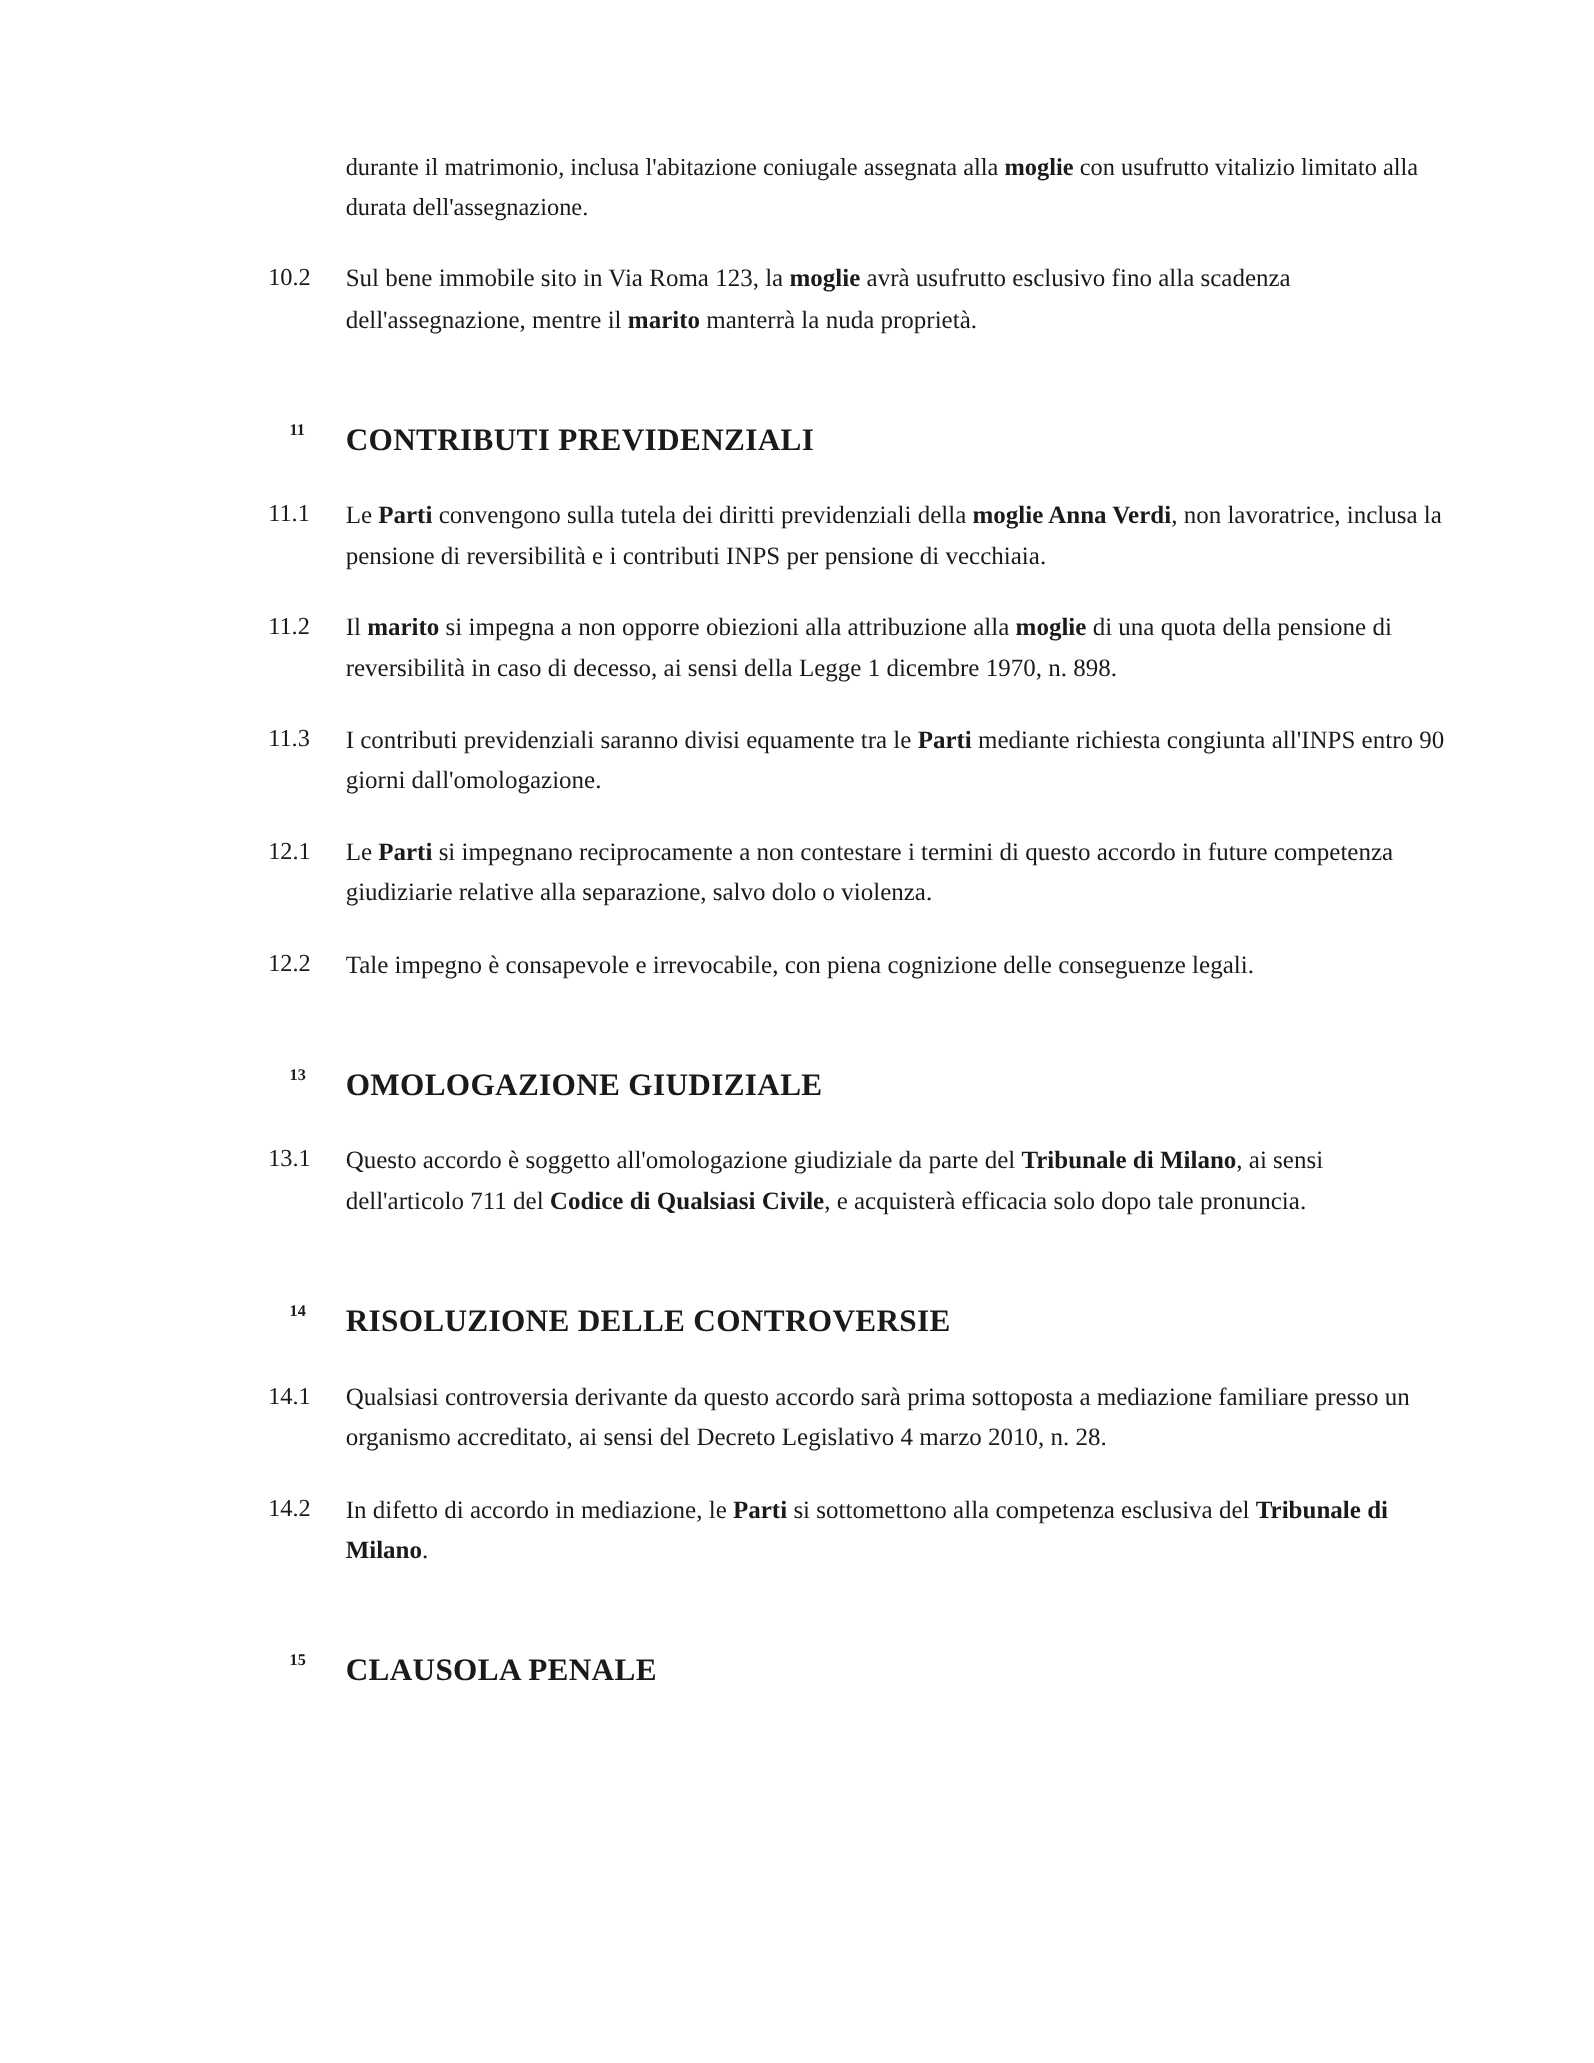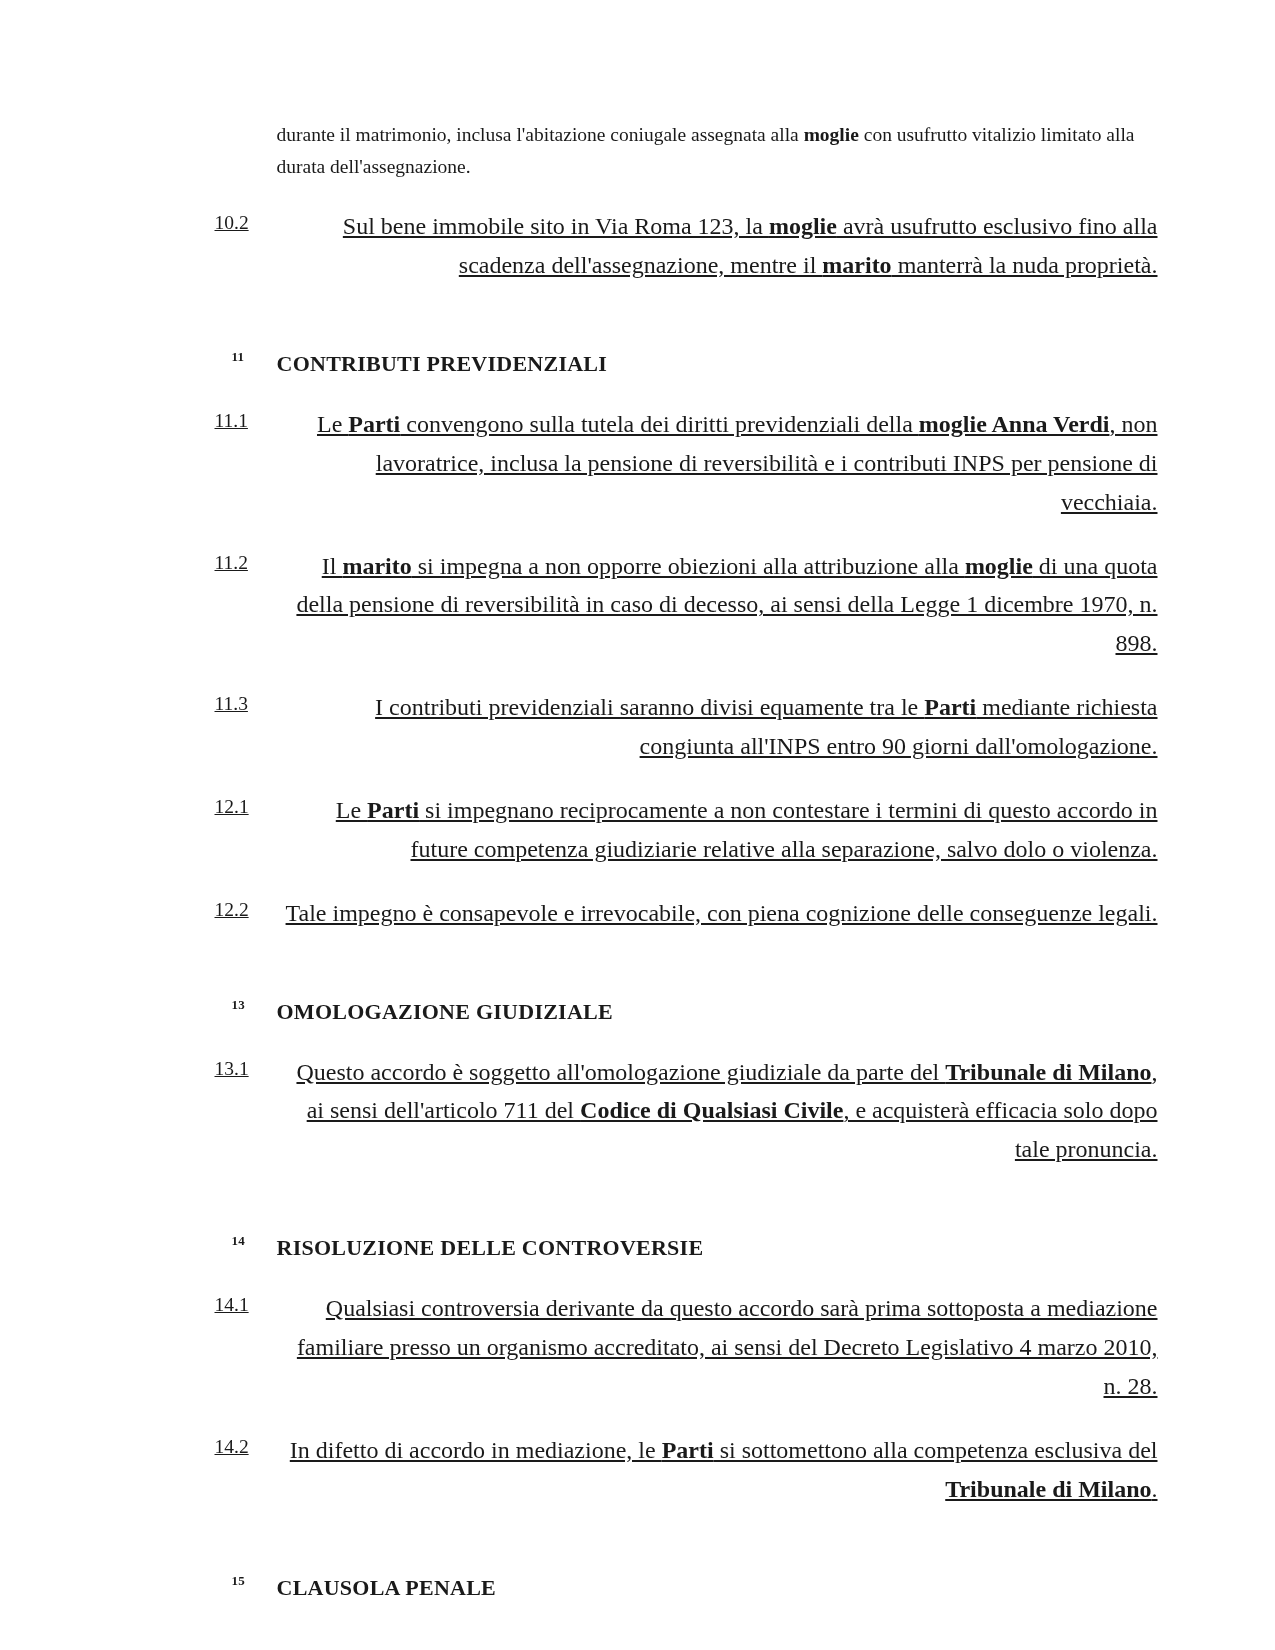--- a/index.html
+++ b/index.html
@@ -41,54 +41,53 @@
     font-size: 19.5px;
     line-height: 1.62;
     text-align: left;
   }
 
   
   .clause {
     display: flex;
     align-items: flex-start;
     margin-top: 25px;
-    text-decoration: underline;
   }
   .clause .num {
     flex: 0 0 62px;
     width: 62px;
     font-size: 19.5px;
     line-height: 1.62;
     white-space: nowrap;
   }
   .clause .body {
     flex: 1 1 auto;
-    font-size: 24px;
+    font-size: 20px;
     line-height: 1.62;
-    text-align: right;
+    text-align: left;
   }
 
   
   .heading {
     display: flex;
     align-items: flex-start;
     margin-top: 62px;
     padding-left: 17px;
   }
   .heading .hnum {
     flex: 0 0 45px;
     width: 45px;
     font-size: 13px;
     font-weight: bold;
     line-height: 1.5;
     letter-spacing: 0.2px;
   }
   .heading .htitle {
     flex: 1 1 auto;
-    font-size: 22px;
+    font-size: 25px;
     font-weight: bold;
     line-height: 1.5;
     letter-spacing: 0.25px;
   }
 
   b, strong { font-weight: bold; }
 </style>
 </head>
 <body>
 

